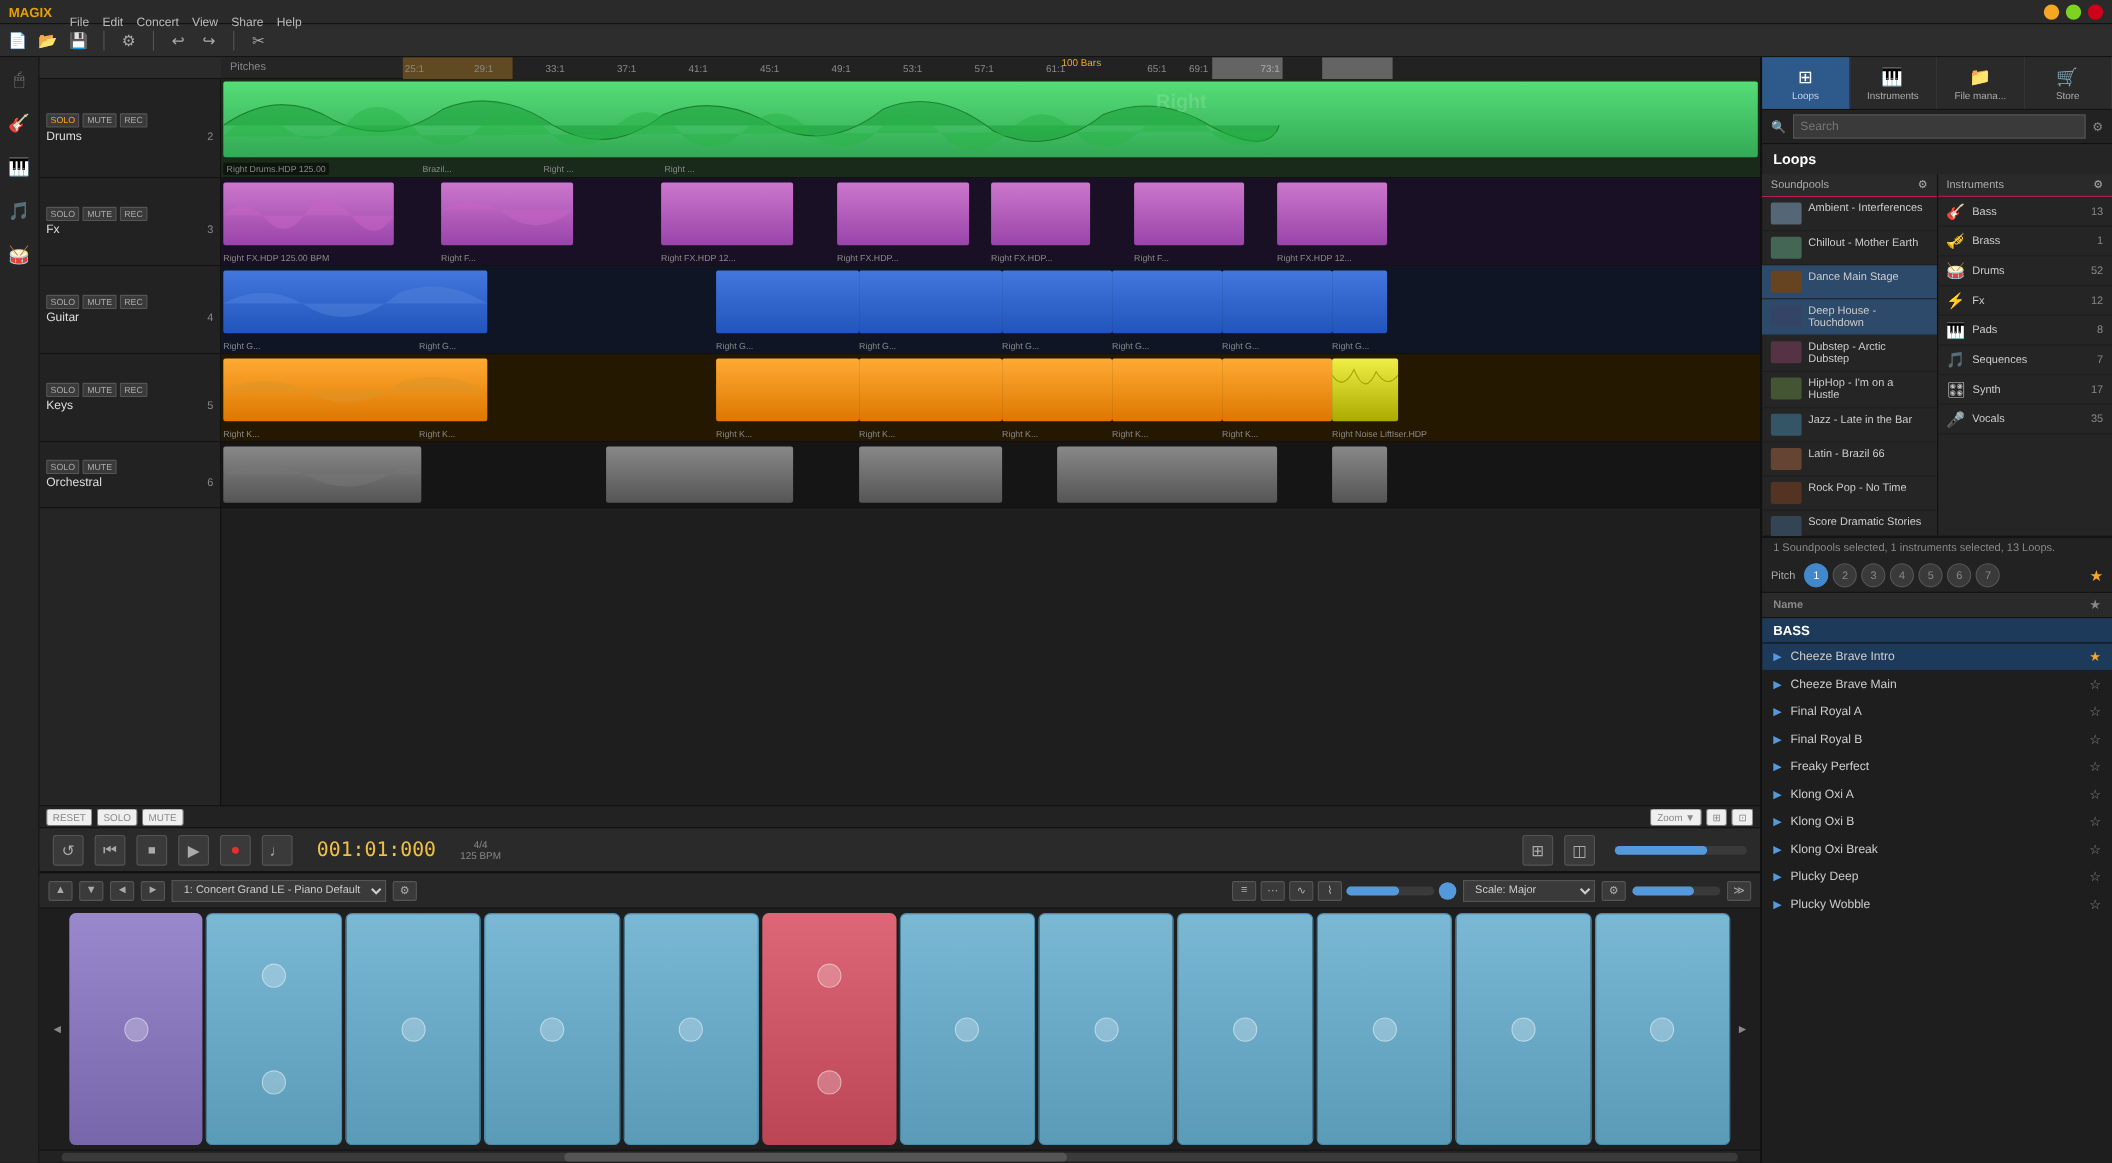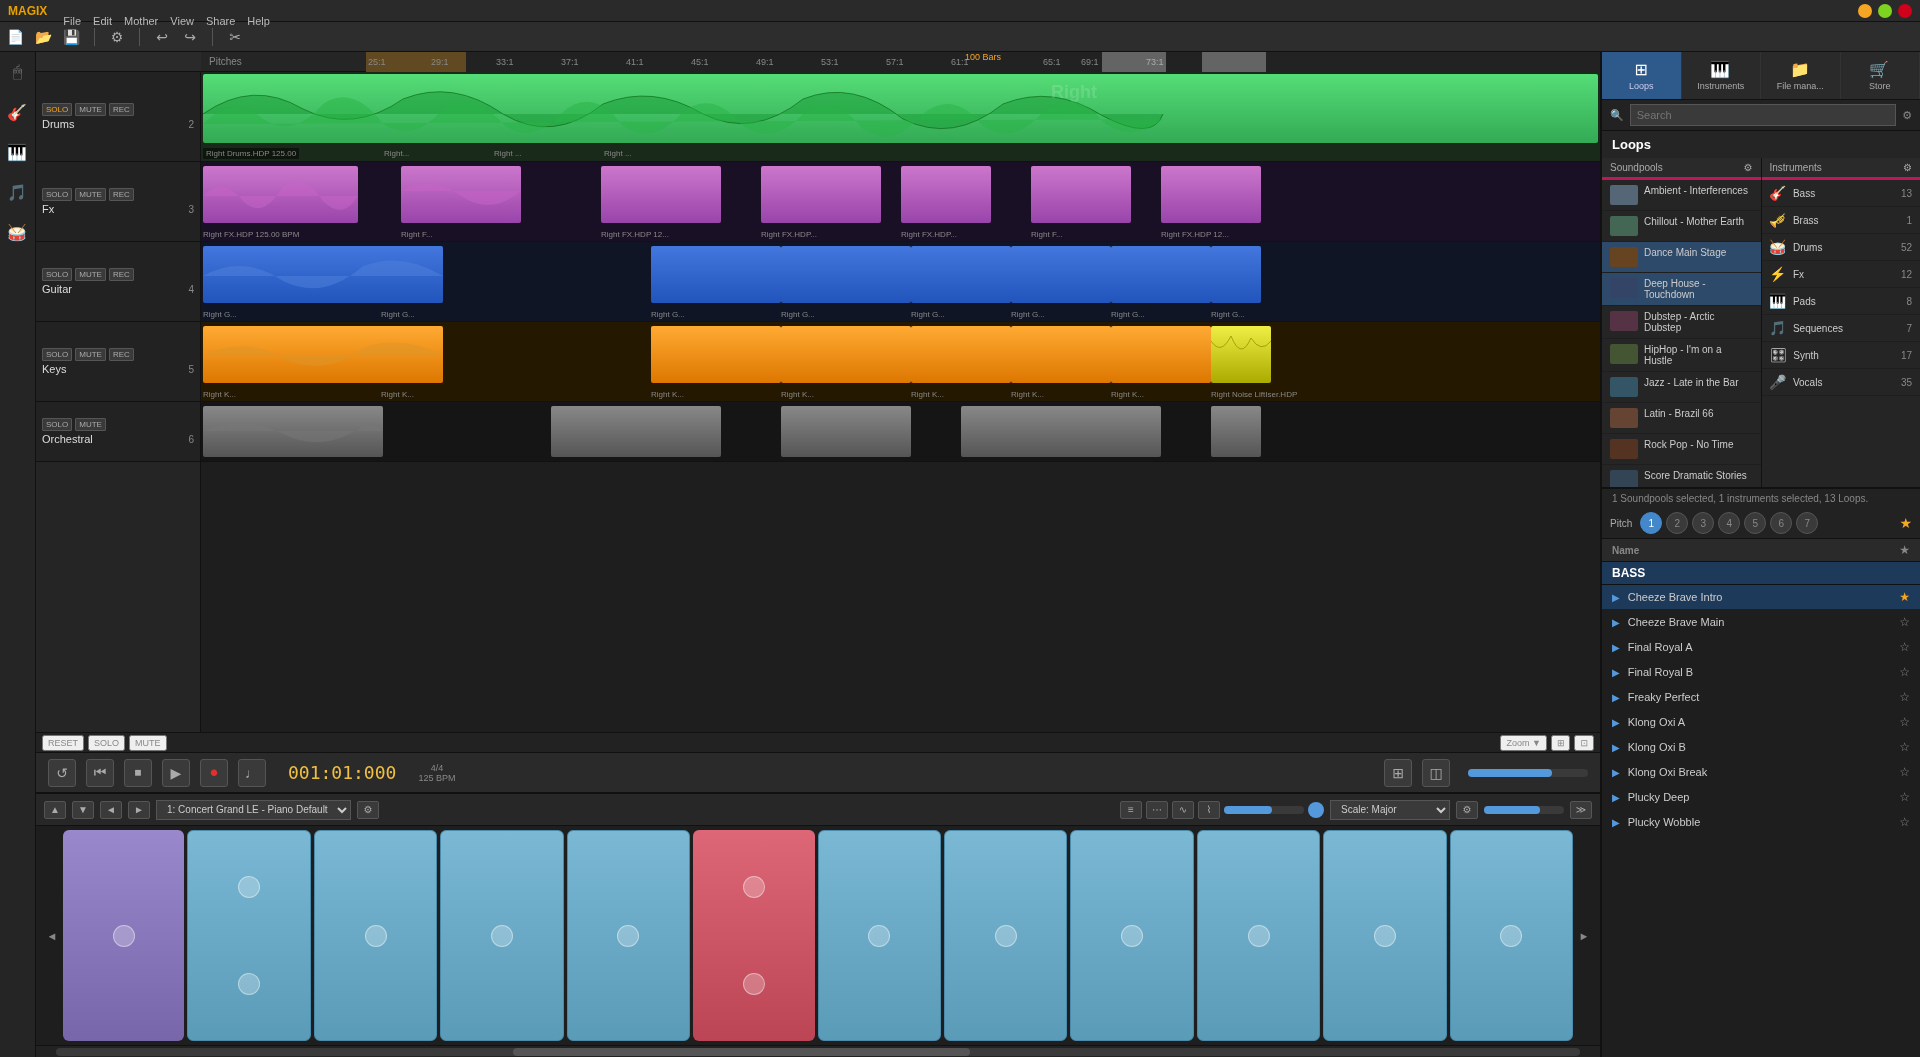--- a/index.html
+++ b/index.html
@@ -94,21 +94,21 @@
     
     .loops-search { display: flex; align-items: center; padding: 4px 8px; background: #222; gap: 6px; border-bottom: 1px solid #111; }
     .loops-search input { flex: 1; background: #3a3a3a; border: 1px solid #555; color: #ccc; padding: 3px 6px; font-size: 11px; height: 22px; }
 
     
     .loops-title { padding: 6px 10px; font-size: 13px; color: #fff; font-weight: bold; }
 
     
     .pools-instruments { display: flex; border-bottom: 1px solid #111; }
     .pools-col { flex: 1; }
-    .pools-col-header { display: flex; align-items: center; justify-content: space-between; padding: 4px 8px; background: #2a2a2a; font-size: 10px; color: #aaa; border-bottom: 3px solid #be185d; }
+    .pools-col-header { display: flex; align-items: center; justify-content: space-between; padding: 4px 8px; background: #2a2a2a; font-size: 10px; color: #aaa; border-bottom: 1px solid #be185d; }
 
     
     .soundpool-item { display: flex; padding: 5px 8px; gap: 6px; cursor: pointer; border-bottom: 1px solid #1e1e1e; }
     .soundpool-item.active { background: #2d4a6a; }
     .soundpool-thumb { width: 28px; height: 20px; border-radius: 2px; flex-shrink: 0; }
     .soundpool-name { font-size: 10px; color: #ccc; }
 
     
     .instrument-item { display: flex; align-items: center; justify-content: space-between; padding: 5px 8px; cursor: pointer; border-bottom: 1px solid #1e1e1e; }
     .instrument-left { display: flex; align-items: center; gap: 6px; }
@@ -142,21 +142,21 @@
     .bottom-toolbar-btn { font-size: 9px; color: #888; cursor: pointer; padding: 1px 4px; }
   </style>
 </head>
 <body>
 
 <div class="titlebar">
   <span class="titlebar-logo">MAGIX</span>
   <div class="titlebar-menu">
     <span>File</span>
     <span>Edit</span>
-    <span>Mother</span>
+    <span>Concert</span>
     <span>View</span>
     <span>Share</span>
     <span>Help</span>
   </div>
   <div class="titlebar-controls">
     <span class="titlebar-btn btn-min"></span>
     <span class="titlebar-btn btn-max"></span>
     <span class="titlebar-btn btn-close"></span>
   </div>
 </div>
@@ -282,21 +282,21 @@
         <div class="track-lane" style="height:90px; background:#1a2a1a;">
 
           <div style="position:absolute; left:2px; right:2px; top:2px; bottom:18px; background:linear-gradient(to bottom, #55dd77, #33aa55); border-radius:2px; overflow:hidden;">
             <svg width="100%" height="100%" preserveAspectRatio="none">
               <path d="M0,40 Q50,5 100,35 Q150,60 200,25 Q250,5 300,40 Q350,70 400,30 Q450,10 500,40 Q550,65 600,25 Q650,5 700,45 Q750,70 800,30 Q850,10 900,42 Q950,68 960,40" stroke="rgba(0,80,0,0.5)" stroke-width="1" fill="rgba(30,160,60,0.6)"></path>
               <path d="M0,50 Q30,20 60,45 Q90,65 120,30 Q150,10 180,50 Q210,70 240,35 Q270,15 300,50 Q330,72 360,38 Q390,12 420,52 Q450,72 480,38 Q510,15 540,52 Q570,72 600,40 Q630,18 660,55 Q690,75 720,40 Q750,15 780,52 Q810,72 840,38 Q870,12 900,48 Q930,70 960,45" stroke="none" fill="rgba(40,180,70,0.5)"></path>
             </svg>
           </div>
 
           <div style="position:absolute; bottom:2px; left:2px; font-size:8px; color:#888; padding:1px 3px; background:rgba(0,0,0,0.5); border-radius:1px;text-align:center;">Right Drums.HDP 125.00</div>
-          <div style="position:absolute; bottom:2px; left:180px; font-size:8px; color:#888; padding:1px 3px;">Right...</div>
+          <div style="position:absolute; bottom:2px; left:180px; font-size:8px; color:#888; padding:1px 3px;">Brazil...</div>
           <div style="position:absolute; bottom:2px; left:290px; font-size:8px; color:#888; padding:1px 3px;">Right ...</div>
           <div style="position:absolute; bottom:2px; left:400px; font-size:8px; color:#888; padding:1px 3px;">Right ...</div>
 
           <div style="position:absolute; top:10px; left:850px; font-size:18px; color:rgba(255,255,255,0.15); font-weight:bold;">Right</div>
         </div>
 
         <div class="track-lane" style="height:80px; background:#1a1025;">
 
           <div class="clip purple" style="left:2px; width:155px; top:4px; bottom:18px;">
             <svg width="100%" height="100%" preserveAspectRatio="none">

